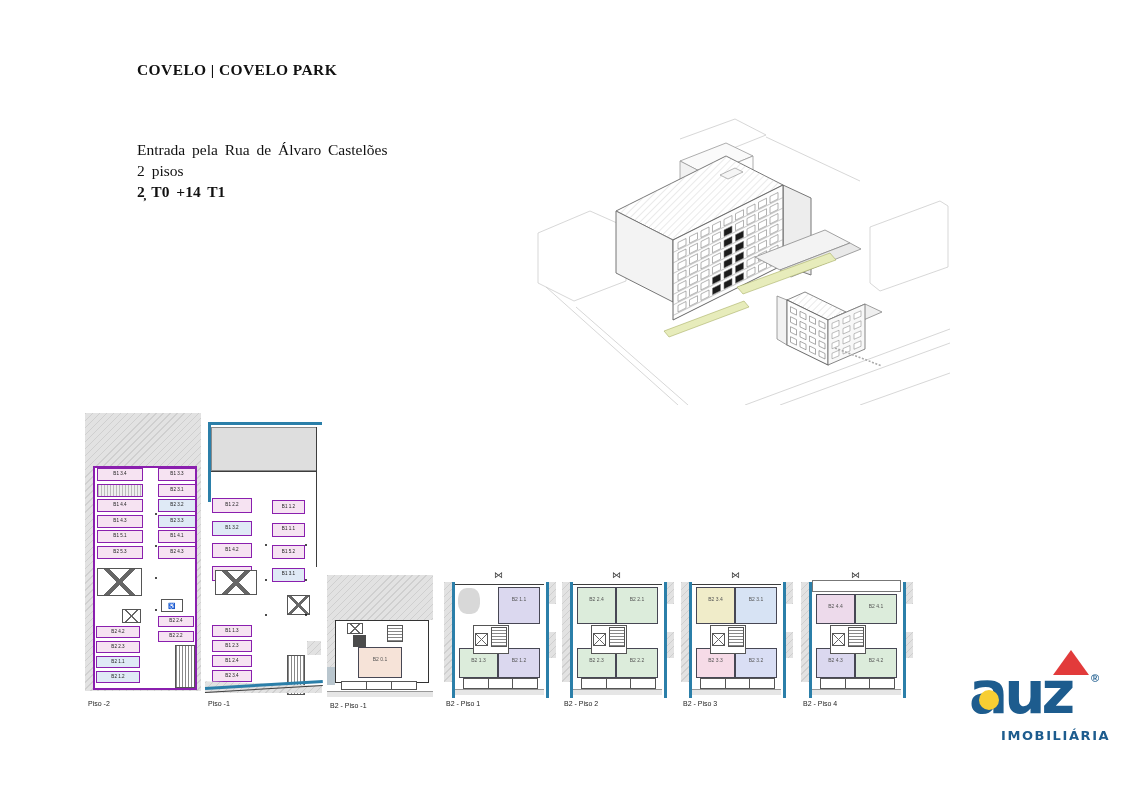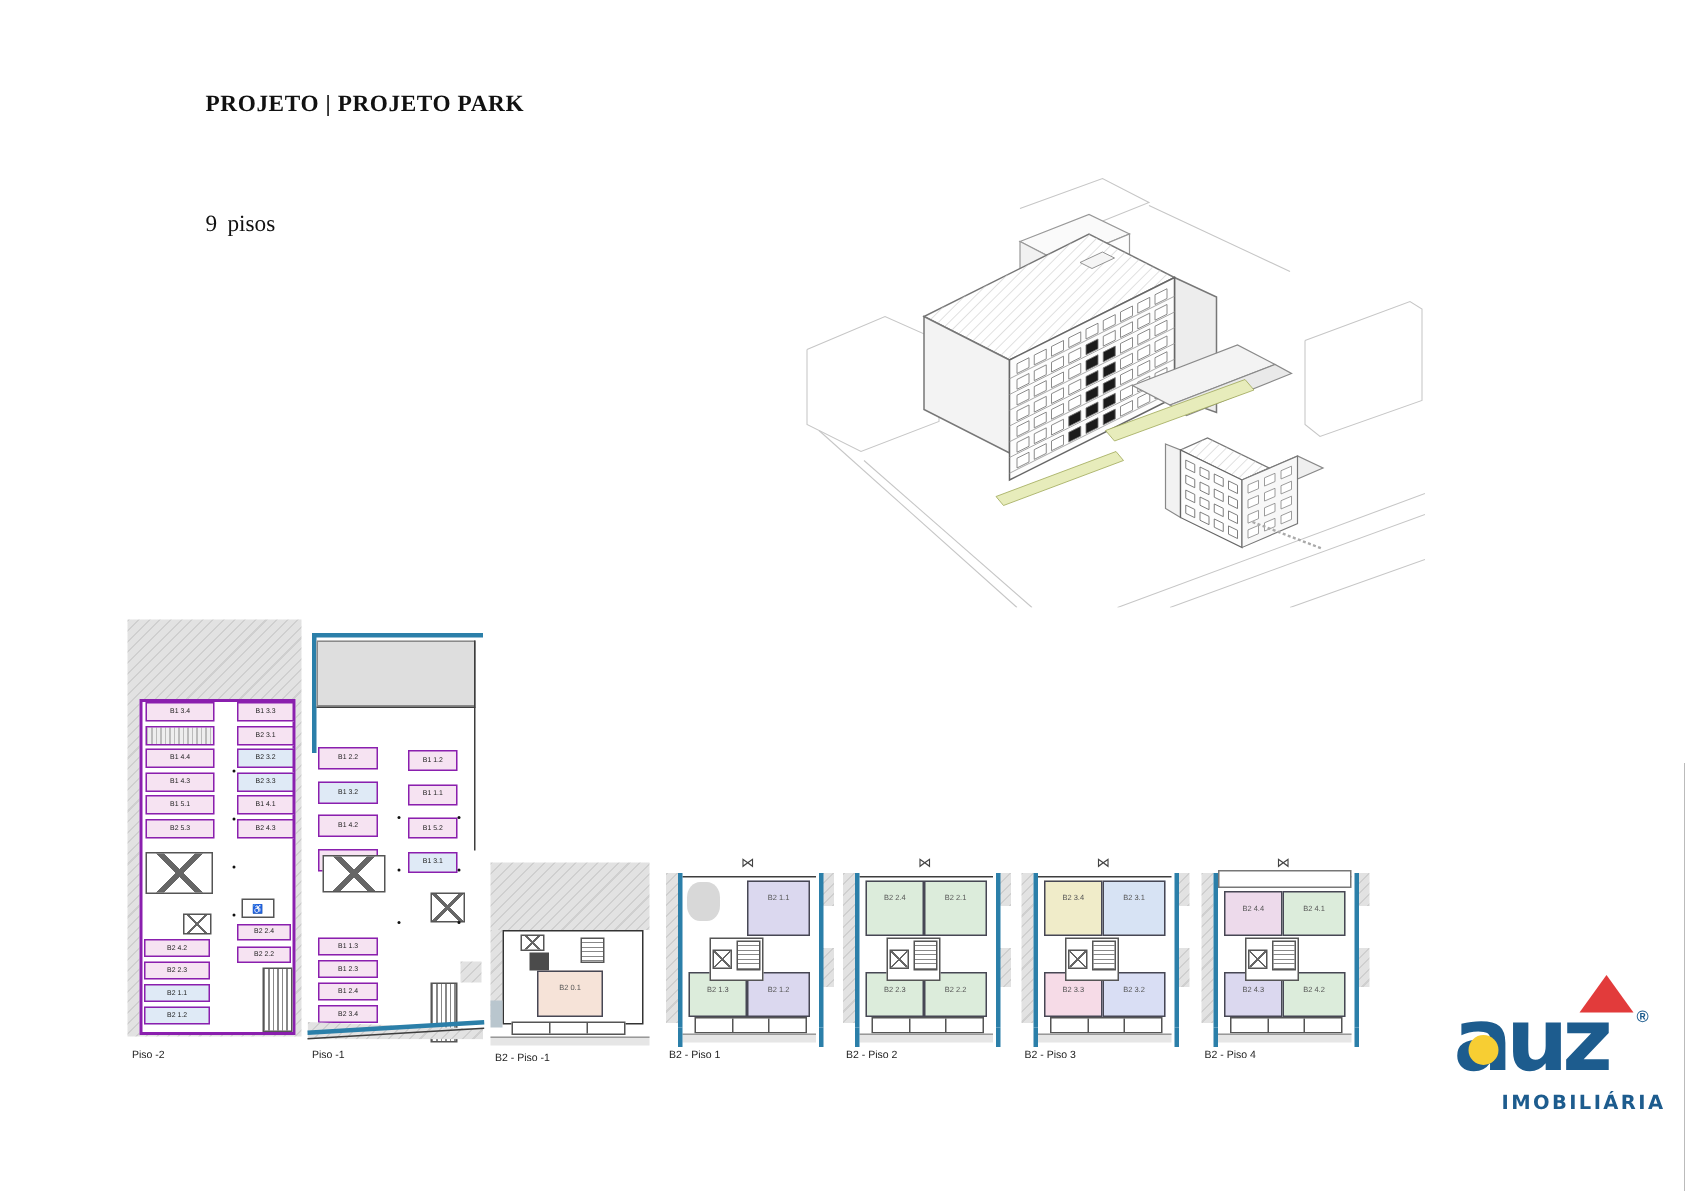--- a/index.html
+++ b/index.html
@@ -52,24 +52,26 @@
   .logo .dotc{position:absolute;left:16px;top:40px;width:20px;height:20px;border-radius:50%;background:#f7ce33;}
   .logo .reg{position:absolute;left:128px;top:22px;font-size:11px;font-weight:bold;color:#1d5c8e;}
   .logo .tag{position:absolute;left:38px;top:78px;font-family:"DejaVu Sans",sans-serif;
              font-weight:bold;font-size:13px;letter-spacing:1.6px;color:#1d5c8e;}
 </style>
 </head>
 <body>
 
 <div class="page">
 
-  <div class="title">PROJETO | PROJETO PARK</div>
+  <div class="title">COVELO | COVELO PARK</div>
 
   <div class="info">
-    <div>9 pisos</div>
+    <div>Entrada pela Rua de Álvaro Castelões</div>
+    <div>2 pisos</div>
+    <div class="b">2̦ T0 +14 T1</div>
   </div>
 
   <svg id="axon" style="position:absolute;left:530px;top:105px;" width="420" height="300" viewBox="0 0 420 300">
     <defs>
       <pattern id="rhatch" width="5" height="5" patternUnits="userSpaceOnUse" patternTransform="rotate(45)">
         <line x1="0" y1="0" x2="0" y2="5" stroke="#cccccc" stroke-width="0.8"></line>
       </pattern>
     </defs>
 
     <g stroke="#c6c6c6" fill="none" stroke-width="0.7">

